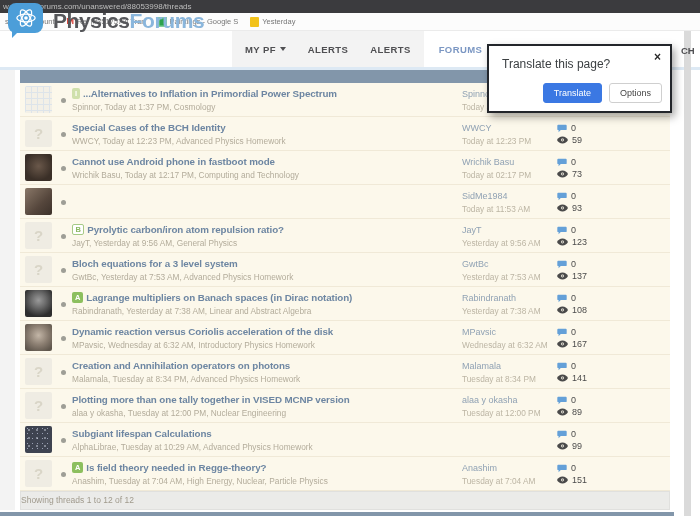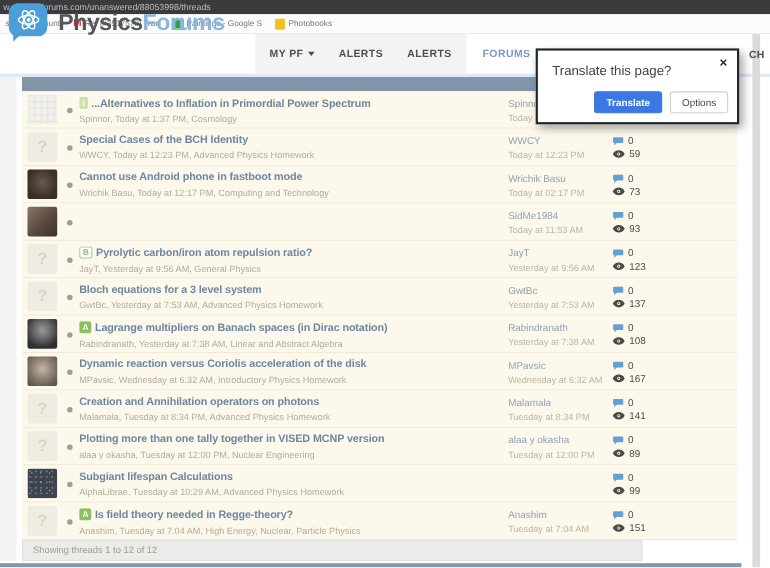--- a/index.html
+++ b/index.html
@@ -69,32 +69,32 @@
   .badge-B{background:#fff;border:1px solid #a6ca86;color:#8ab862;padding:0 2.5px;}
   .badge-A{background:#8cbf5e;color:#fff;}
   .byline{font-size:8.3px;color:#b3ac9b;margin-top:3px;white-space:nowrap;overflow:hidden;}
   .author-col{position:absolute;left:442px;top:6px;width:92px;}
   .author{font-size:9px;color:#90a2b4;cursor:pointer;white-space:nowrap;}
   .rdate{font-size:8.3px;color:#bcb5a4;margin-top:3px;white-space:nowrap;}
   .counts-col{position:absolute;left:537px;top:5px;}
   .count-line{display:flex;align-items:center;gap:4px;font-size:9px;color:#4c4c4c;height:12px;}
   .count-line svg{display:block;}
 
-  .footerbar{position:absolute;top:491px;left:20px;width:564px;height:19px;background:#ebebe9;
+  .footerbar{position:absolute;top:491px;left:20px;width:650px;height:19px;background:#ebebe9;
              border:1px solid #e0e0de;box-sizing:border-box;font-size:8.5px;color:#a09a8d;
-             line-height:17px;padding-left:9px;}
+             line-height:17px;padding-left:0;}
 
   
   .popup{position:absolute;left:487px;top:44px;width:185px;height:69px;background:#fff;
          border:2px solid #23262b;box-shadow:3px 4px 8px rgba(0,0,0,0.35);z-index:20;box-sizing:border-box;}
   .popup-title{position:absolute;left:13px;top:11px;font-size:12px;color:#3c4043;}
   .popup-close{position:absolute;right:9px;top:4px;font-size:12px;color:#2a2a2a;cursor:pointer;font-weight:bold;}
   .popup-btns{position:absolute;right:8px;bottom:8px;display:flex;gap:7px;}
   .btn{font-family:"Liberation Sans",sans-serif;font-size:9px;border-radius:3px;cursor:pointer;padding:4px 10px;}
-  .btn-translate{background:#3b78e3;color:#fff;font-weight:bold;border:1px solid #3b78e3;}
+  .btn-translate{background:#3b78e3;color:#fff;font-weight:normal;border:1px solid #3b78e3;}
   .btn-options{background:#fff;color:#454545;border:1px solid #cfcfcf;}
 </style>
 </head>
 <body>
 
 <div class="screen">
 
   <div class="urlbar">
     <span>w.physicsforums.com/unanswered/88053998/threads</span>
   </div>
@@ -106,21 +106,21 @@
     <span class="bm">
       <span class="ico-gmail">M</span>
       <span>Re: [#3517579] Tran</span>
     </span>
     <span class="bm">
       <span class="sq ico-sheets"></span>
       <span>Paintings - Google S</span>
     </span>
     <span class="bm">
       <span class="sq ico-photos"></span>
-      <span>Photobooks</span>
+      <span>Yesterday</span>
     </span>
   </div>
 
   <div class="siteheader"></div>
   <div class="logo">
     <span class="logo-bubble">
       <svg width="22" height="22" viewBox="0 0 24 24">
         <g fill="none" stroke="#ffffff" stroke-width="1.4">
           <ellipse cx="12" cy="12" rx="10" ry="4.2"></ellipse>
           <ellipse cx="12" cy="12" rx="10" ry="4.2" transform="rotate(60 12 12)"></ellipse>

